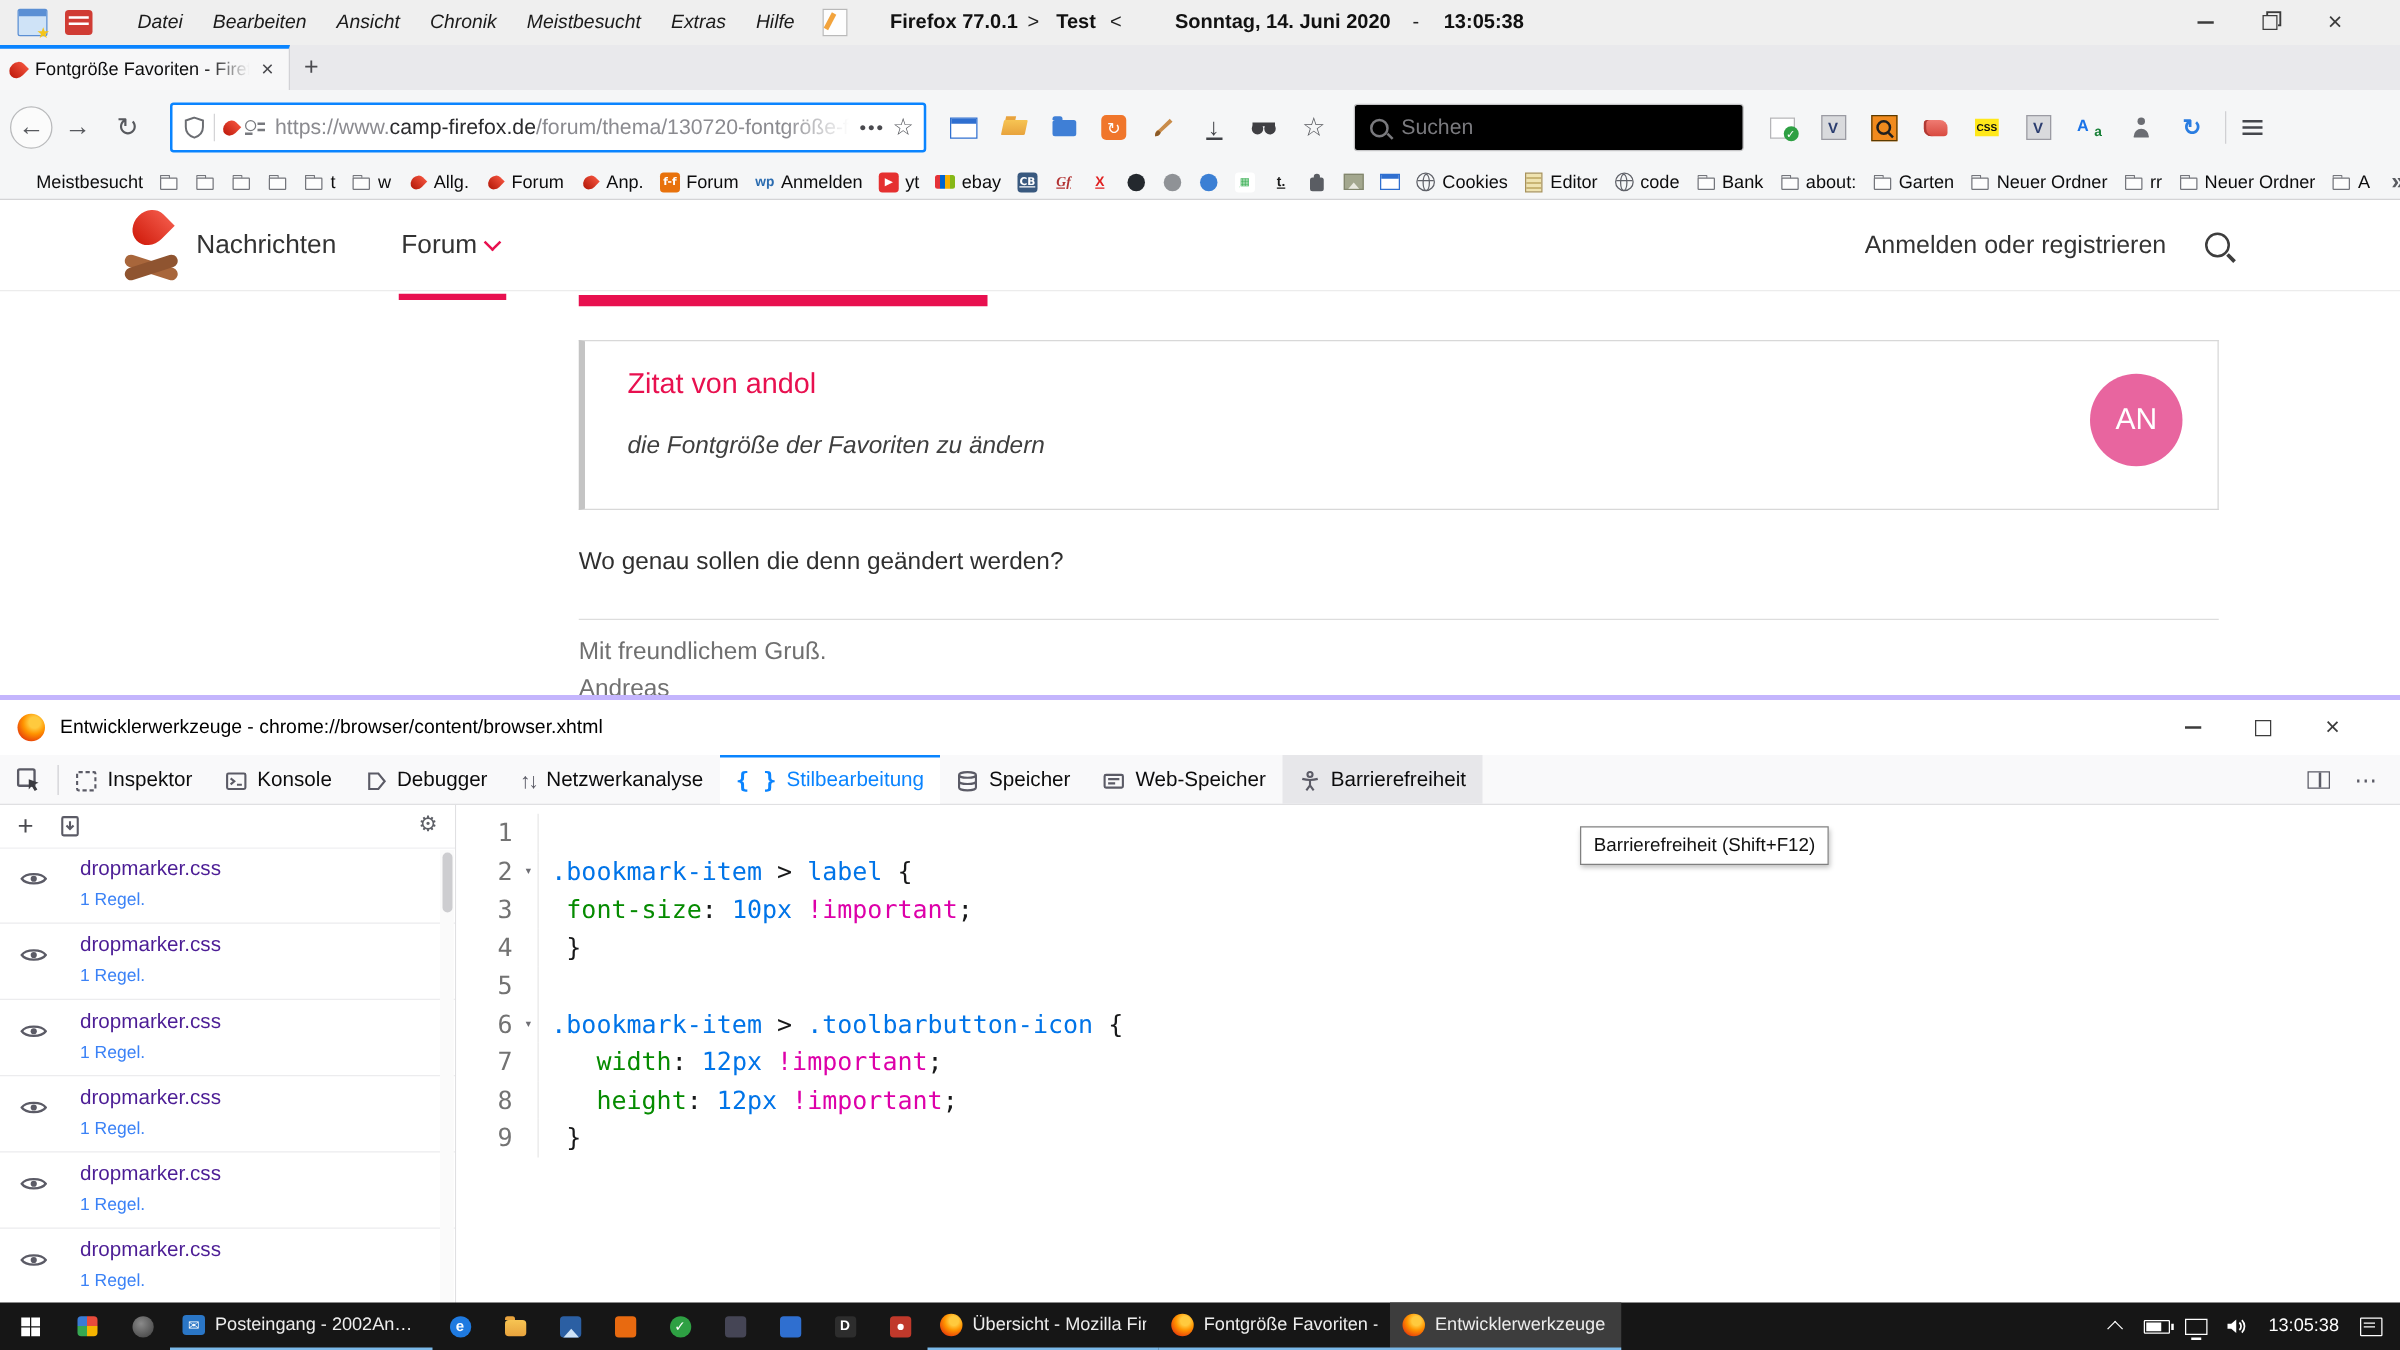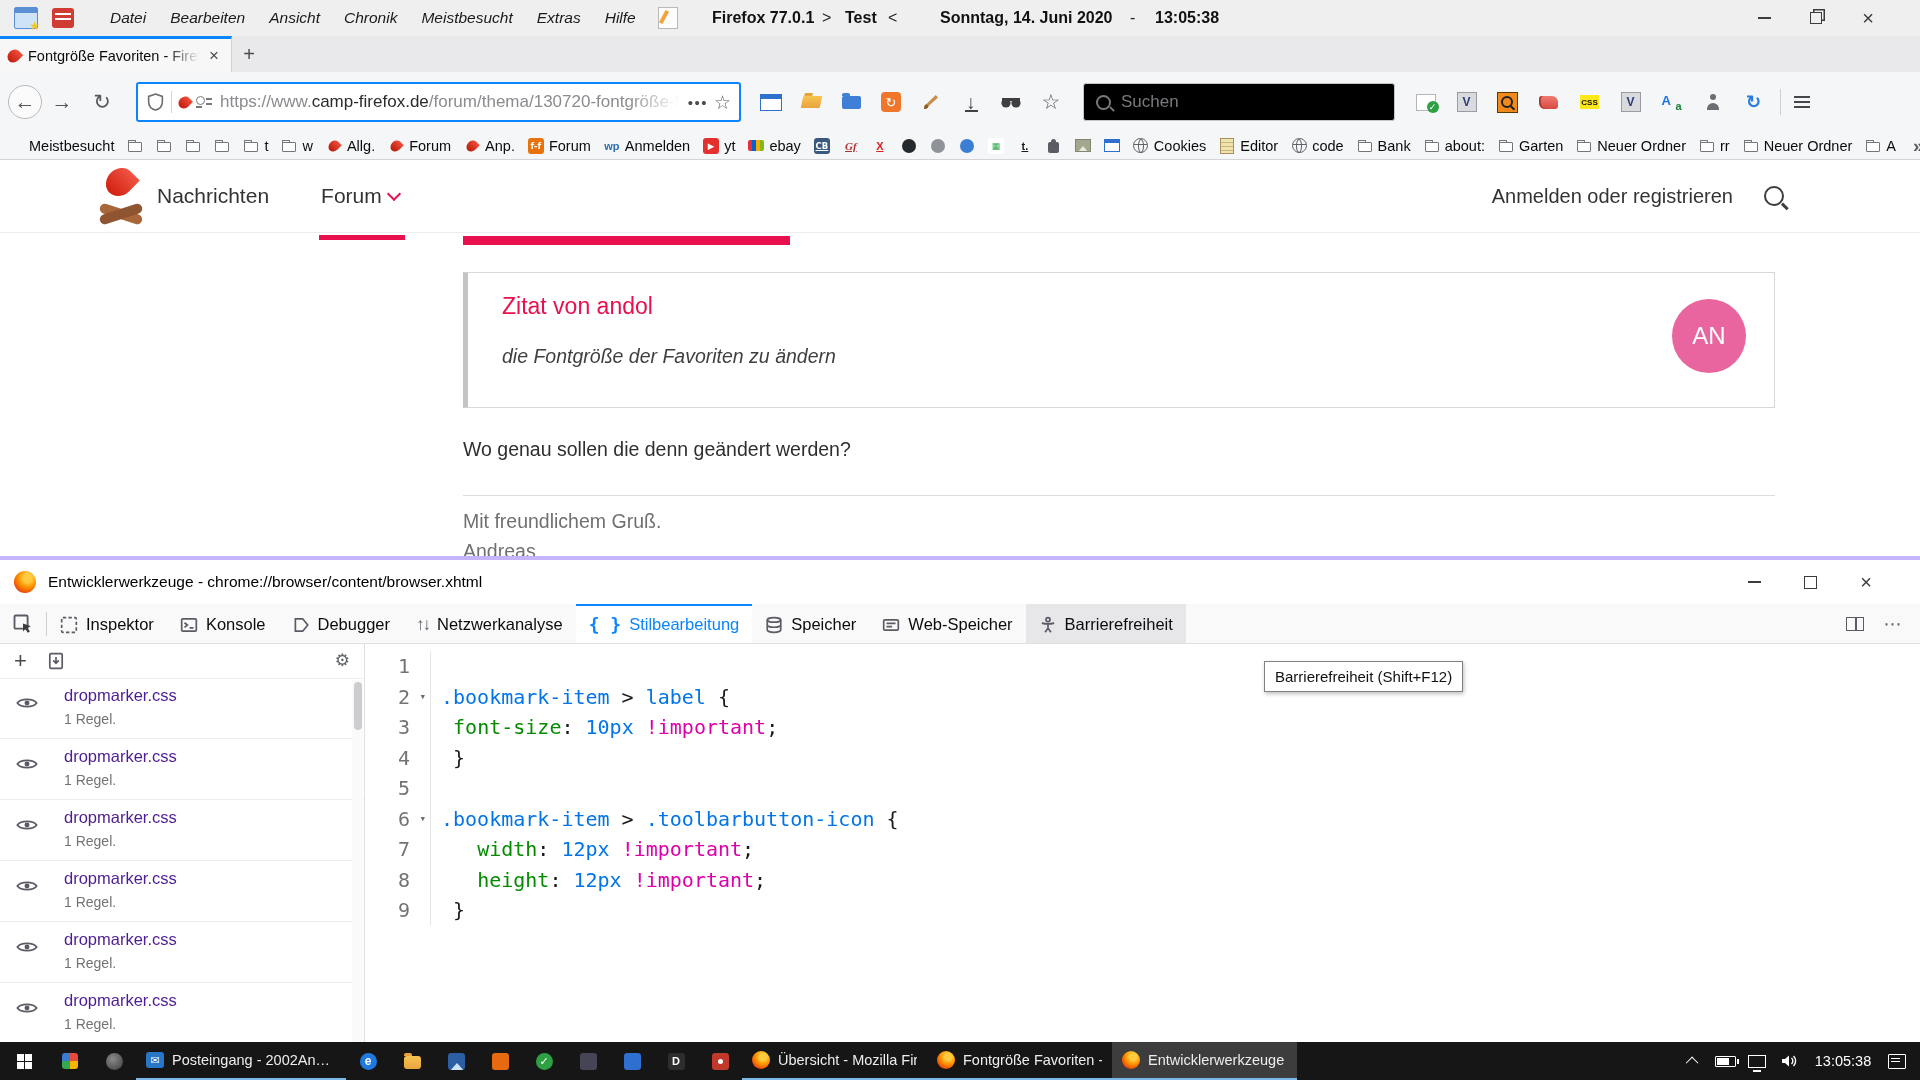--- a/index.html
+++ b/index.html
@@ -186,21 +186,21 @@
   #dt-body{left:0;top:84px;width:1920px;height:402px;display:flex;}
   #sheetpanel{width:365px;flex:none;border-right:1px solid #e0e0e2;box-sizing:border-box;position:relative;background:#fff;}
   .sp-toolbar{height:34px;display:flex;align-items:center;border-bottom:1px solid #f0f0f2;}
   .sp-plus{font-size:22px;color:#4a4a4f;padding:0 14px;}
   .sp-import{width:30px;display:flex;justify-content:center;}
   .sp-gear{position:absolute;right:14px;top:6px;font-size:17px;color:#5f6168;font-family:"DejaVu Sans",sans-serif;}
   #sheetlist{position:absolute;left:0;top:34px;right:0;bottom:0;overflow:hidden;}
   .sheetrow{height:61px;border-bottom:1px solid #ececee;position:relative;box-sizing:border-box;}
   .sheetrow .eye{position:absolute;left:16px;top:18px;}
   .sheetname{position:absolute;left:64px;top:8px;font-size:16.5px;color:#4c1d95;}
-  .sheetrules{position:absolute;left:64px;top:33px;font-size:14px;color:#737373;}
+  .sheetrules{position:absolute;left:64px;top:33px;font-size:14px;color:#3b82f6;}
   #sp-scroll{position:absolute;right:1px;top:36px;width:11px;bottom:0;background:#fafafa;}
   #sp-scroll i{position:absolute;left:1.5px;top:2px;width:8px;height:48px;background:#cdcdd0;border-radius:4px;display:block;}
   #editor{flex:1;position:relative;background:#fff;overflow:hidden;padding-top:7px;}
   .crow{display:flex;height:30.5px;font-family:"DejaVu Sans Mono",monospace;font-size:20px;line-height:30.5px;}
   .gcell{width:66px;flex:none;text-align:right;padding-right:20px;color:#737373;box-sizing:border-box;border-right:1px solid #e7e7e8;position:relative;}
   .gcell .fold{position:absolute;right:4px;top:0;font-size:11px;color:#6e6e74;}
   .ccell{flex:1;padding-left:10px;white-space:pre;}
   .ccell.current{background:#e9f2fd;}
   .tk-pln{color:#18191a;} .tk-sel{color:var(--tksel);} .tk-prp{color:var(--tkprp);}
   .tk-num{color:var(--tknum);} .tk-imp{color:var(--tkimp);}

